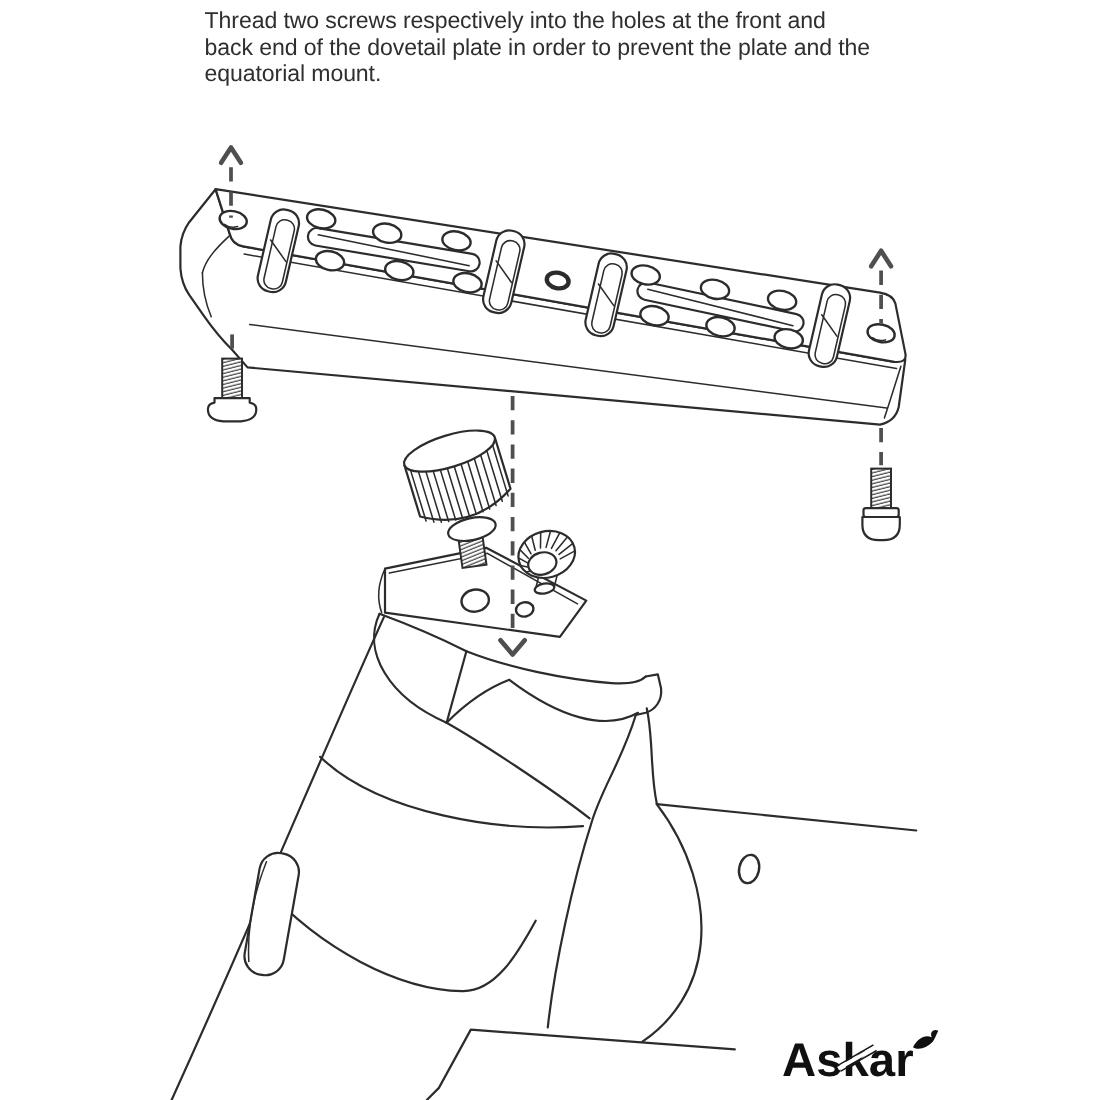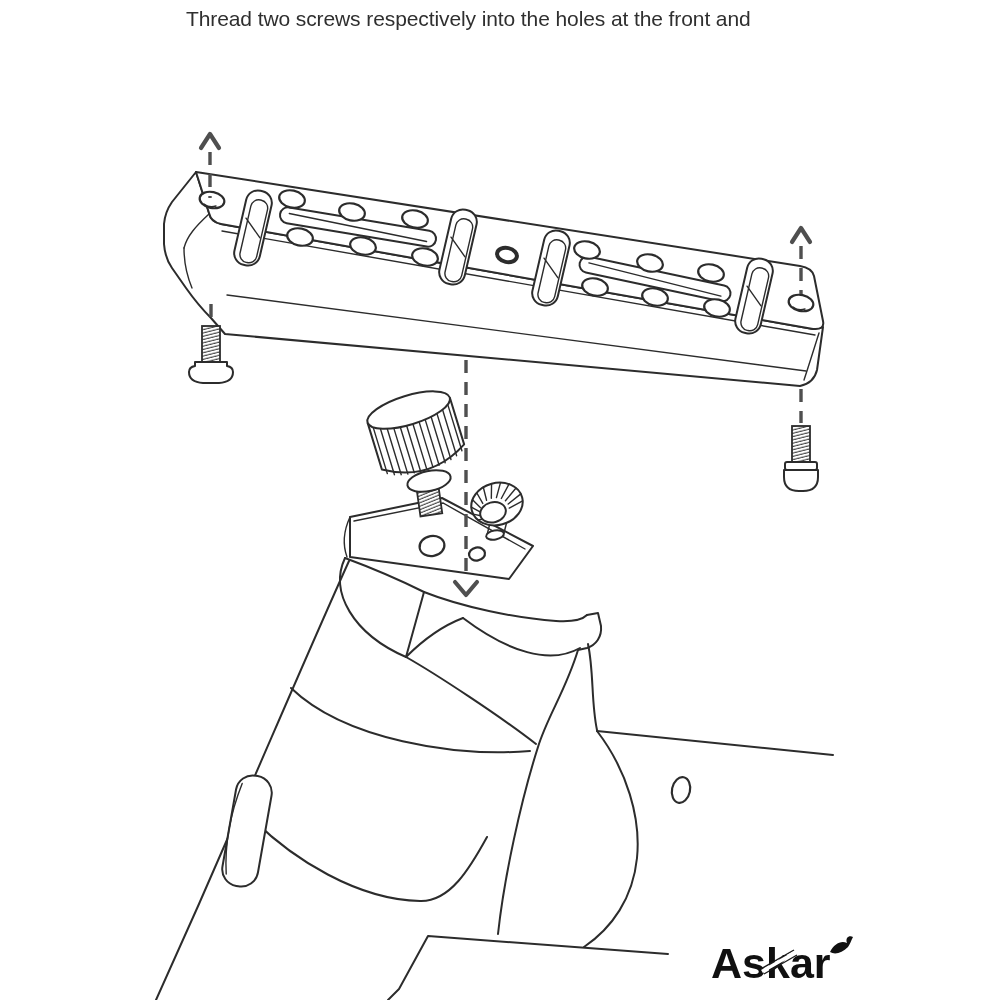--- a/index.html
+++ b/index.html
@@ -14,20 +14,22 @@
   svg .hole{fill:#ffffff;stroke:#2c2c2c;stroke-width:2.2;}
   svg text.logo{font-family:"Liberation Sans",sans-serif;font-weight:700;font-size:43px;fill:#101010;letter-spacing:0px;}
 </style>
 </head>
 <body>
 
 <div id="page">
 
   <div class="instructions">
     <div>Thread two screws respectively into the holes at the front and</div>
+    <div>back end of the dovetail plate in order to prevent the plate and the</div>
+    <div>equatorial mount.</div>
   </div>
 
   <div class="diagram">
   <svg width="1000" height="1000" viewBox="0 0 1000 1000" xmlns="http://www.w3.org/2000/svg">
     <defs>
       <pattern id="thr" width="6" height="3.2" patternUnits="userSpaceOnUse" patternTransform="rotate(-14)">
         <rect width="6" height="3.2" fill="#ffffff"></rect>
         <line x1="0" y1="1" x2="6" y2="1" stroke="#2c2c2c" stroke-width="1"></line>
       </pattern>
     </defs>

